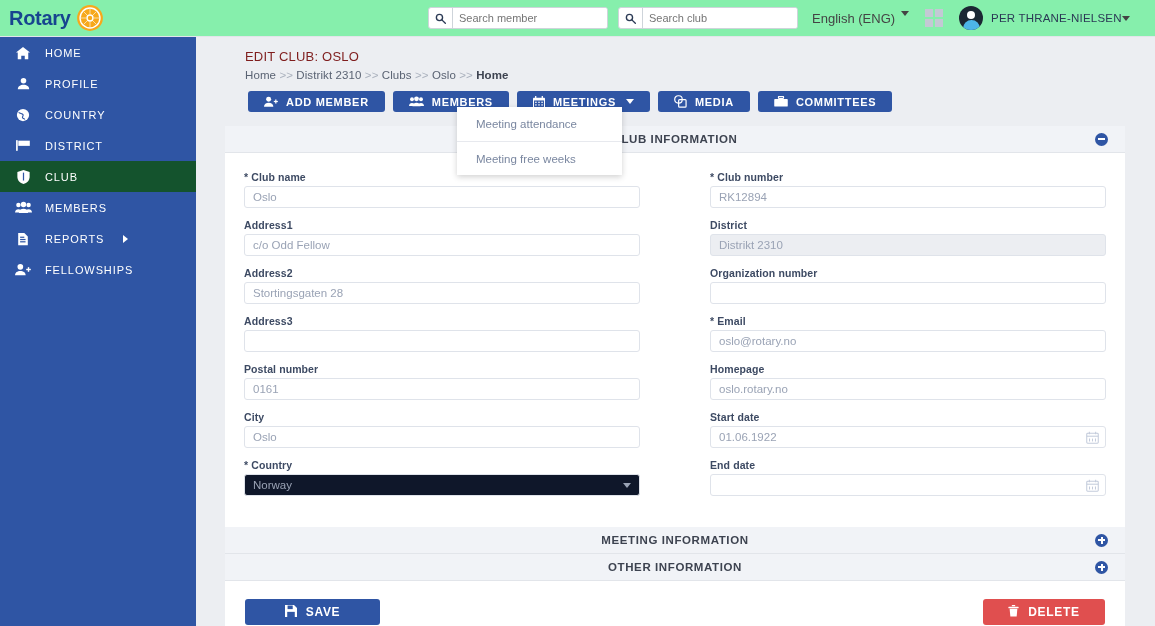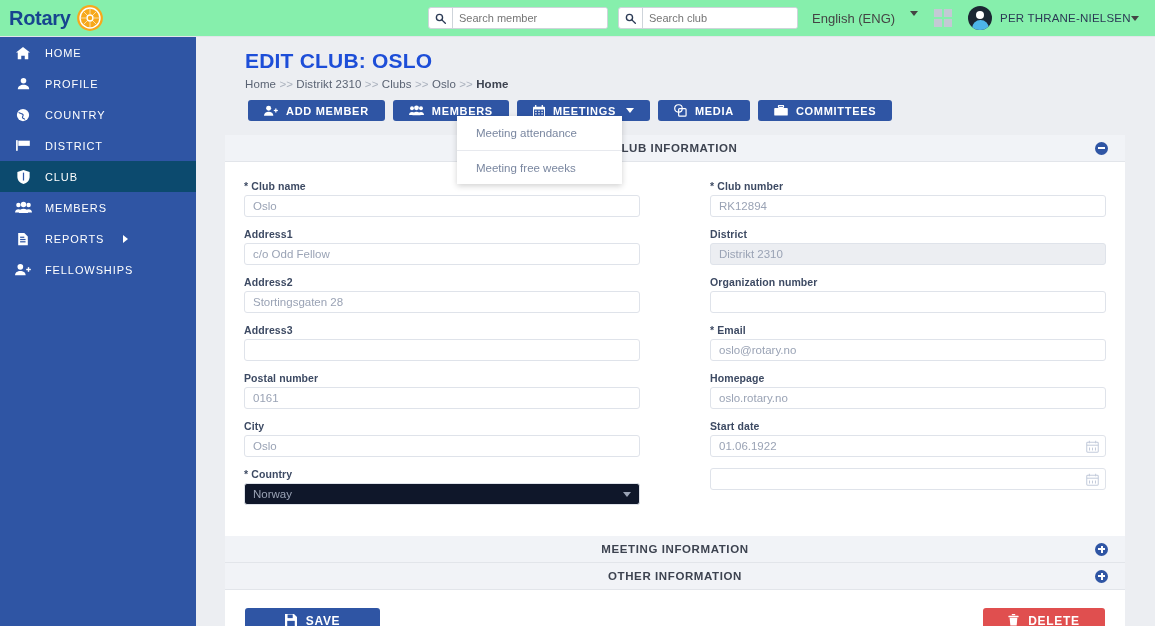--- a/index.html
+++ b/index.html
@@ -43,21 +43,21 @@
   .search-box input {
     border: none; outline: none; height: 20px; font-size: 11px;
     color: #555; font-family: "Liberation Sans", sans-serif;
     border-left: 1px solid #ced4da; padding-left: 6px;
   }
   .search-member input { width: 155px; }
   .search-club input { width: 155px; }
   .search-member { margin-right: 10px; }
   .lang {
     margin-left: 14px; font-size: 13px; color: #444;
-    display: flex; align-items: flex-start; gap: 15px; cursor: pointer;
+    display: flex; align-items: flex-start; gap: 6px; cursor: pointer;
   }
   .caret-down {
     width: 0; height: 0; border-left: 4px solid transparent;
     border-right: 4px solid transparent; border-top: 5px solid #444;
   }
   .grid-icon {
     margin-left: 16px; width: 18px; height: 18px;
     display: grid; grid-template-columns: 8px 8px; grid-template-rows: 8px 8px;
     gap: 2px; cursor: pointer;
   }
@@ -81,42 +81,42 @@
 
   
   .sidebar {
     position: absolute; top: 37px; left: 0; width: 196px; height: 589px;
     background: #2f55a4;
   }
   .nav-item {
     height: 31px; display: flex; align-items: center;
     padding-left: 14px; gap: 13px; cursor: pointer;
   }
-  .nav-item.active { background: #0c4a6e; }
+  .nav-item.active { background: #14532d; }
   .nav-icon {
     width: 18px; display: flex; align-items: center; justify-content: center;
     color: #fff;
   }
   .nav-label {
     font-size: 11px; color: #ffffff; letter-spacing: 0.9px; font-weight: 500;
   }
   .nav-arrow {
     width: 0; height: 0; border-top: 4px solid transparent;
     border-bottom: 4px solid transparent; border-left: 5px solid #fff;
     margin-left: 6px;
   }
 
   
   .main {
     position: absolute; top: 37px; left: 196px;
     width: 959px; height: 589px; background: #eceef2;
   }
   .page-head { padding: 12px 0 0 49px; }
   .page-title {
-    font-size: 21px; color: #1d4ed8; font-weight: bold; letter-spacing: 0.2px;
+    font-size: 13px; color: #7f1d1d; font-weight: normal; letter-spacing: 0.2px;
   }
   .breadcrumb {
     margin-top: 5px; font-size: 11.5px; color: #6b7280; letter-spacing: 0.1px;
   }
   .breadcrumb .sep { color: #aab1bd; }
   .breadcrumb .crumb { color: #5a6373; }
   .breadcrumb .crumb.last { color: #3d4350; font-weight: bold; }
 
   .btnrow {
     display: flex; gap: 8px; padding: 10px 0 0 52px; position: relative;
@@ -575,20 +575,21 @@
                   <line x1="10.4" y1="0.8" x2="10.4" y2="3.4"></line>
                 <line x1="3.8" y1="8.2" x2="3.8" y2="11.2"></line>
                   <line x1="7" y1="8.2" x2="7" y2="11.2"></line>
                 <line x1="10.2" y1="8.2" x2="10.2" y2="11.2"></line>
               </svg>
             </span>
           </div>
         </div>
 
         <div class="fgroup">
+          <label class="flabel">End date</label>
           <div class="cal-wrap">
             <input class="finput" type="text" value="" style="">
             <span class="cal-ic">
               <svg width="13" height="13" viewBox="0 0 14 14" fill="none" stroke="#c3cbdb" stroke-width="1.1">
                 <rect x="0.8" y="2.4" width="12.4" height="10.8" rx="1"></rect>
                 <line x1="0.8" y1="5.6" x2="13.2" y2="5.6"></line>
                 <line x1="3.6" y1="0.8" x2="3.6" y2="3.4"></line>
                   <line x1="10.4" y1="0.8" x2="10.4" y2="3.4"></line>
                 <line x1="3.8" y1="8.2" x2="3.8" y2="11.2"></line>
                   <line x1="7" y1="8.2" x2="7" y2="11.2"></line>

